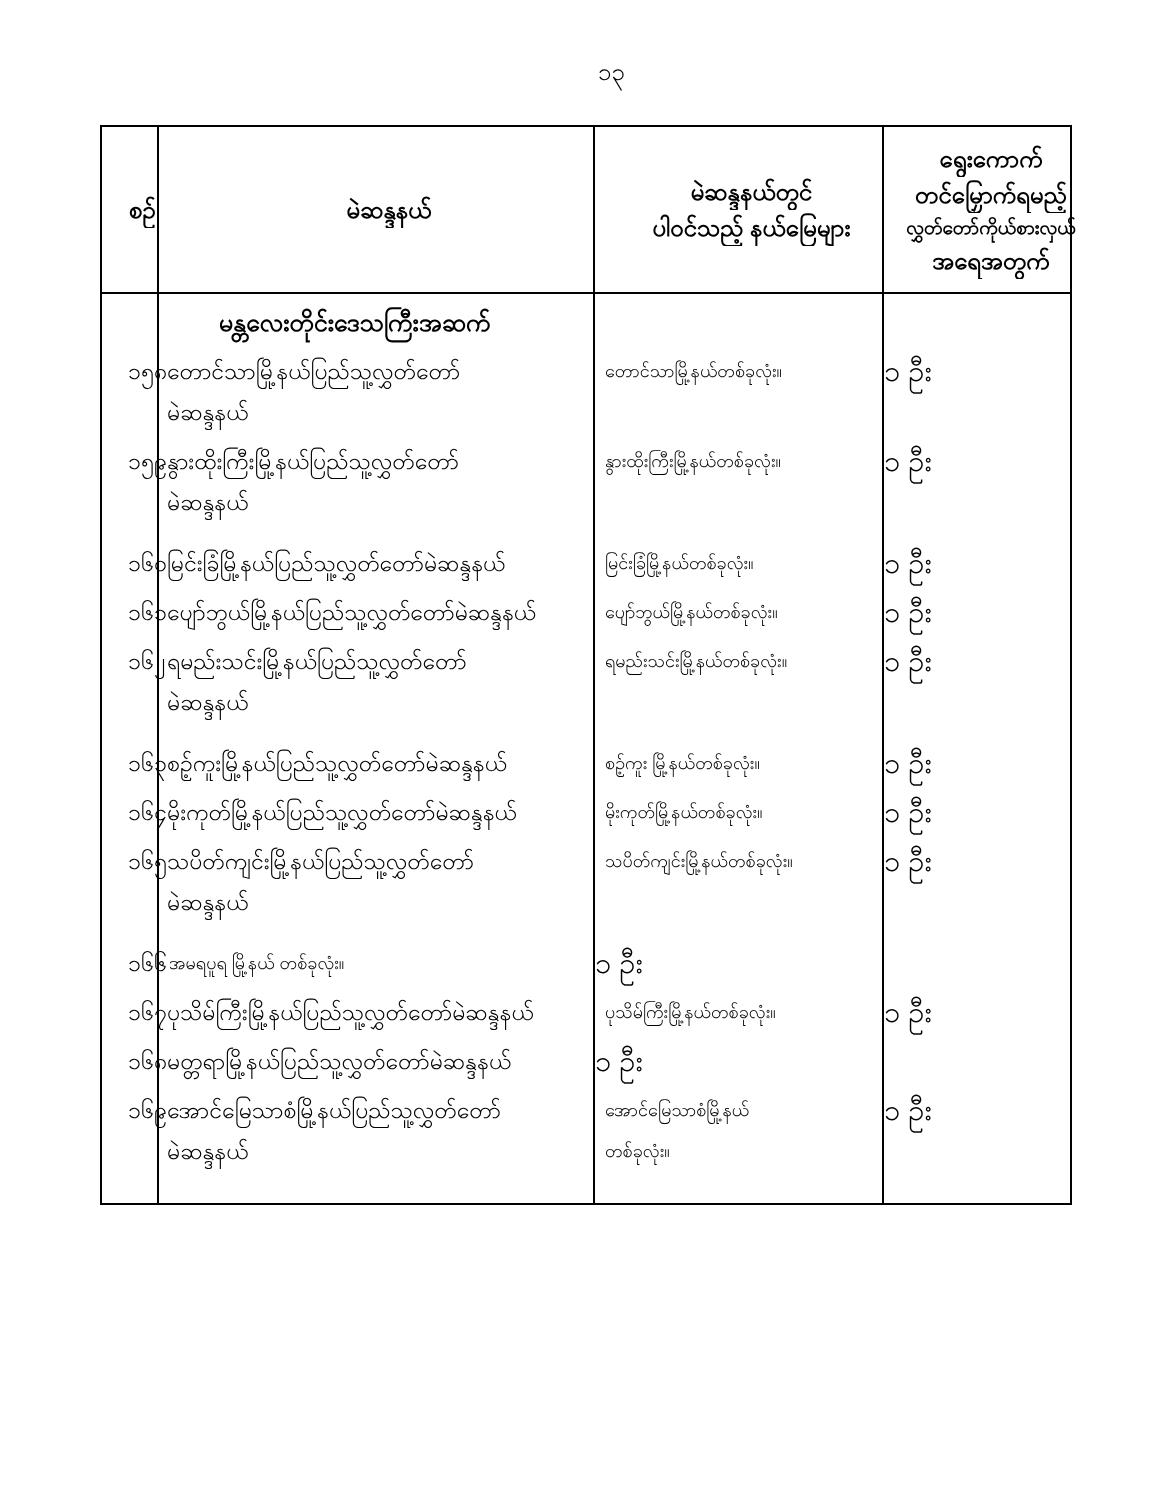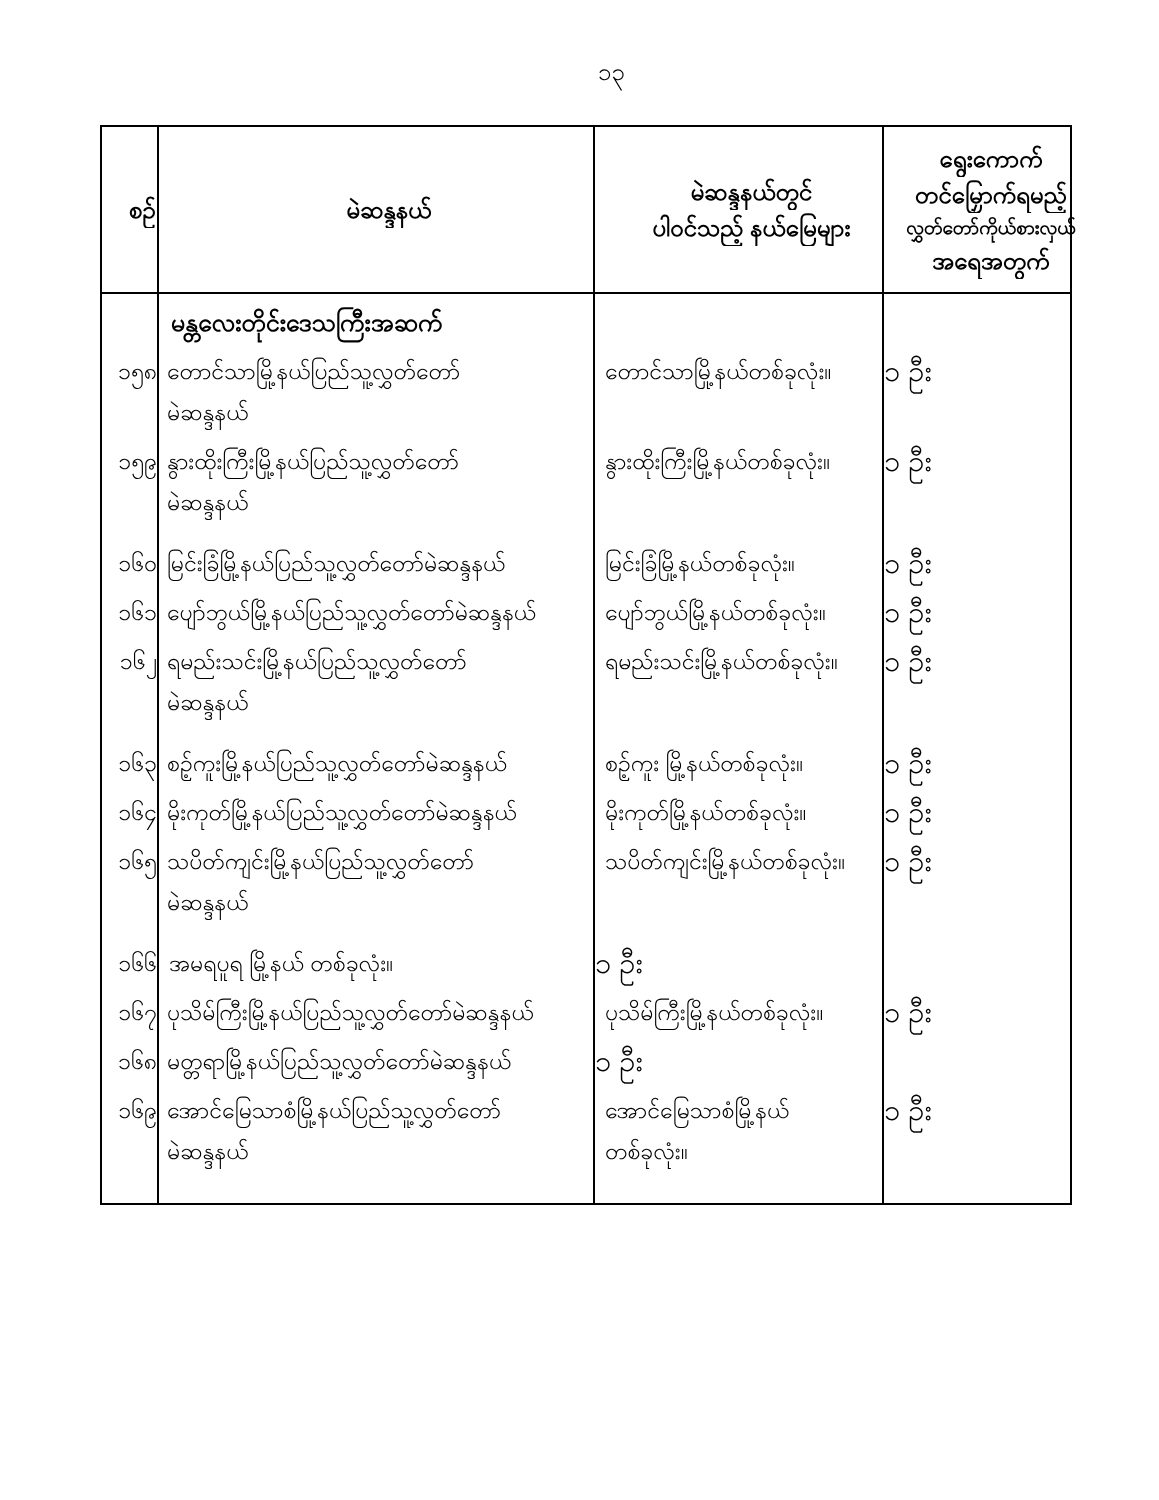--- a/index.html
+++ b/index.html
@@ -39,32 +39,32 @@
     text-align: center; font-weight: bold; font-size: 24px; line-height: 36px;
     padding: 4px 6px; box-sizing: border-box; margin-left: 24px;
   }
   .header-cell .small-line { font-size: 19px; line-height: 30px; font-weight: bold; }
 
   .table-body {
     position: absolute; top: 167px; left: 0; right: 0; bottom: 0;
     padding-top: 8px; overflow: hidden;
   }
 
-  .section-row { padding-bottom: 8px; }
+  .section-row { padding-bottom: 8px; padding-left: 48px; }
   .section-title {
     font-weight: bold; font-size: 25px; line-height: 41px;
     padding-left: 12px;
   }
 
   .trow { padding-bottom: 8px; }
   .trow.gap-after { padding-bottom: 20px; }
   .cell { box-sizing: border-box; }
-  .cell-no { text-align: right; font-size: 23px; line-height: 41px; padding: 0 2px; }
+  .cell-no { text-align: left; font-size: 23px; line-height: 41px; padding: 0 2px; margin-left: 24px; }
   .cell-constituency { font-size: 23px; line-height: 41px; padding-left: 8px; padding-right: 8px; }
-  .cell-areas { font-size: 23px; line-height: 41px; padding-left: 10px; padding-right: 6px; }
+  .cell-areas { font-size: 18px; line-height: 41px; padding-left: 10px; padding-right: 6px; }
   .cell-reps { font-size: 29px; line-height: 41px; }
   .line { white-space: nowrap; overflow: hidden; }
 </style>
 </head>
 <body>
 
 <div class="page">
 
   <div class="page-number">၁၃</div>
 

